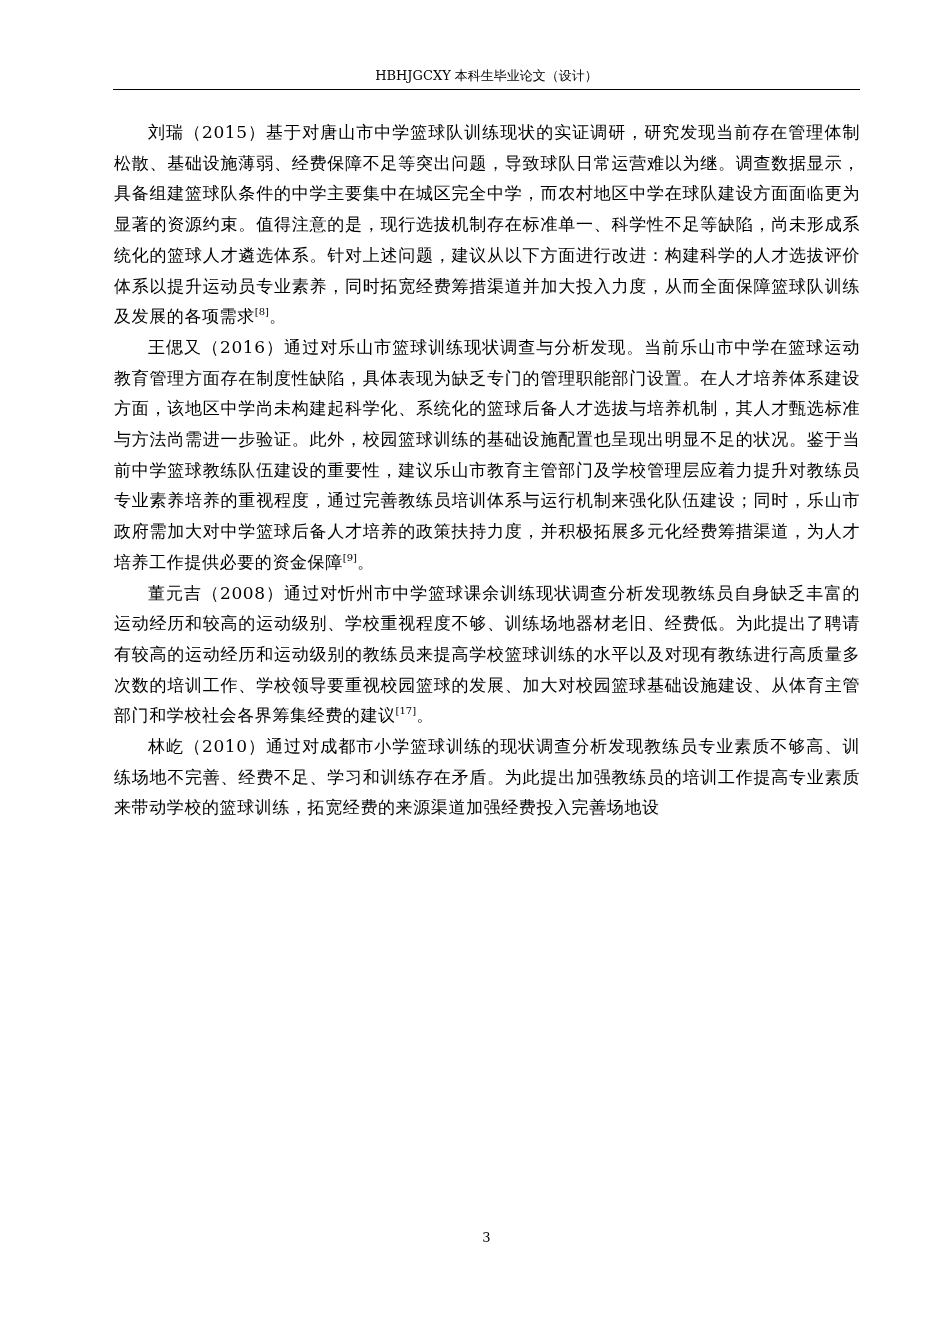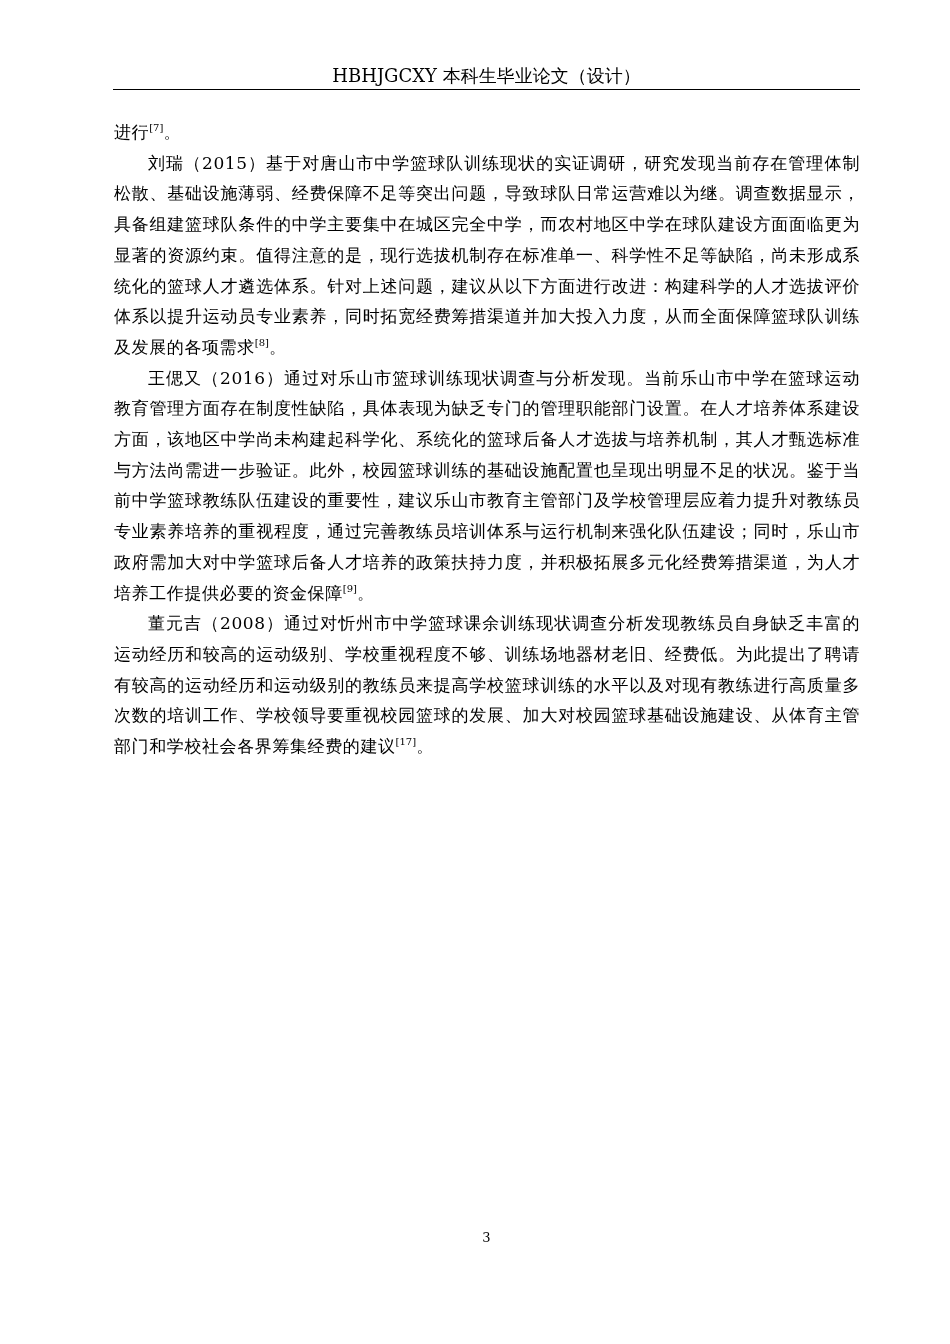--- a/index.html
+++ b/index.html
@@ -1,41 +1,41 @@
 <!DOCTYPE html>
 <html><head>
   <meta charset="utf-8">
   <style>
     html, body { margin: 0; padding: 0; background: #ffffff; }
     body { width: 950px; height: 1344px; position: relative; overflow: hidden;
            font-family: "DejaVu Serif", "Liberation Serif", serif; color: #000; }
     .header-title { position: absolute; top: 66px; left: 113px; width: 747px; text-align: center;
-                    font-size: 18px; line-height: 20px; }
+                    font-size: 13px; line-height: 20px; }
     .header-rule { position: absolute; top: 89px; left: 113px; width: 747px; height: 0;
                    border-top: 1.6px solid #000; }
     .body { position: absolute; top: 117px; left: 114px; width: 746px; font-size: 17px;
             line-height: 30.7px; letter-spacing: 0.6px; text-align: justify; }
     .para { margin: 0; text-align: justify; text-justify: inter-character; }
     .para.indent { text-indent: 34px; }
     .cite { font-size: 10px; vertical-align: super; line-height: 0; letter-spacing: 0; }
     .page-num { position: absolute; top: 1230px; left: 113px; width: 747px; text-align: center;
                 font-size: 13px; line-height: 16px; }
   </style>
 </head>
 <body>
 
 <div class="header-title">HBHJGCXY 本科生毕业论文（设计）</div>
 <div class="header-rule"></div>
 
 <div class="body">
-  <p class="para"><span>进行</span><span class="cite">[7]</span><span>。</span></p>
 
   <p class="para indent"><span>刘瑞（2015）基于对唐山市中学篮球队训练现状的实证调研，研究发现当前存在管理体制松散、基础设施薄弱、经费保障不足等突出问题，导致球队日常运营难以为继。调查数据显示，具备组建篮球队条件的中学主要集中在城区完全中学，而农村地区中学在球队建设方面面临更为显著的资源约束。值得注意的是，现行选拔机制存在标准单一、科学性不足等缺陷，尚未形成系统化的篮球人才遴选体系。针对上述问题，建议从以下方面进行改进：构建科学的人才选拔评价体系以提升运动员专业素养，同时拓宽经费筹措渠道并加大投入力度，从而全面保障篮球队训练及发展的各项需求</span><span class="cite">[8]</span><span>。</span></p>
 
   <p class="para indent"><span>王偲又（2016）通过对乐山市篮球训练现状调查与分析发现。当前乐山市中学在篮球运动教育管理方面存在制度性缺陷，具体表现为缺乏专门的管理职能部门设置。在人才培养体系建设方面，该地区中学尚未构建起科学化、系统化的篮球后备人才选拔与培养机制，其人才甄选标准与方法尚需进一步验证。此外，校园篮球训练的基础设施配置也呈现出明显不足的状况。鉴于当前中学篮球教练队伍建设的重要性，建议乐山市教育主管部门及学校管理层应着力提升对教练员专业素养培养的重视程度，通过完善教练员培训体系与运行机制来强化队伍建设；同时，乐山市政府需加大对中学篮球后备人才培养的政策扶持力度，并积极拓展多元化经费筹措渠道，为人才培养工作提供必要的资金保障</span><span class="cite">[9]</span><span>。</span></p>
 
 
   <p class="para indent"><span>董元吉（2008）通过对忻州市中学篮球课余训练现状调查分析发现教练员自身缺乏丰富的运动经历和较高的运动级别、学校重视程度不够、训练场地器材老旧、经费低。为此提出了聘请有较高的运动经历和运动级别的教练员来提高学校篮球训练的水平以及对现有教练进行高质量多次数的培训工作、学校领导要重视校园篮球的发展、加大对校园篮球基础设施建设、从体育主管部门和学校社会各界筹集经费的建议</span><span class="cite">[17]</span><span>。</span></p>
 
 
+  <p class="para indent"><span>林屹（2010）通过对成都市小学篮球训练的现状调查分析发现教练员专业素质不够高、训练场地不完善、经费不足、学习和训练存在矛盾。为此提出加强教练员的培训工作提高专业素质来带动学校的篮球训练，拓宽经费的来源渠道加强经费投入完善场地设</span></p>
 </div>
 
 <div class="page-num">3</div>
 
 </body></html>

